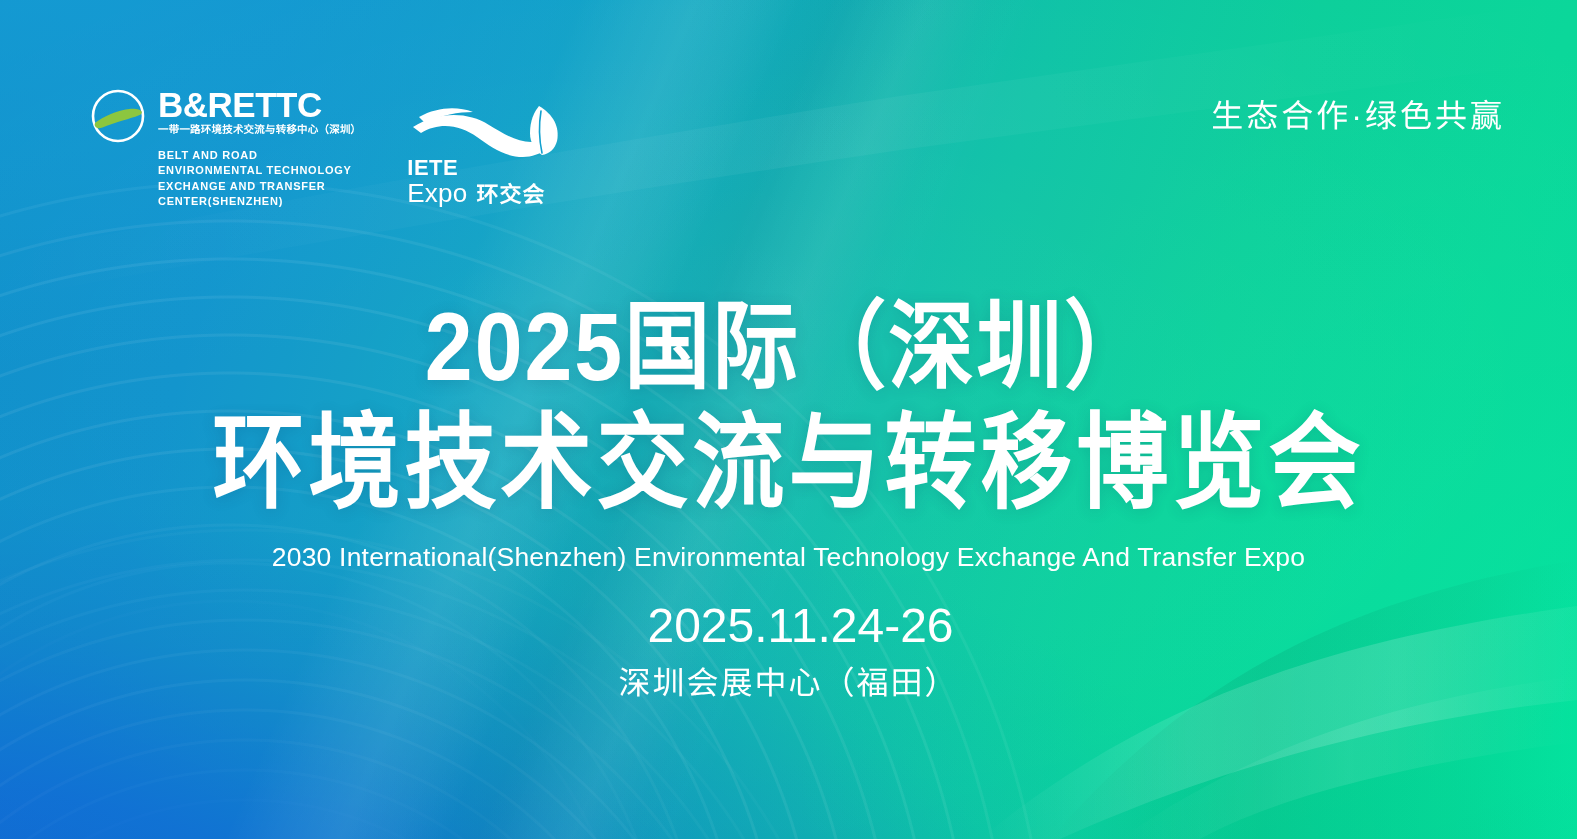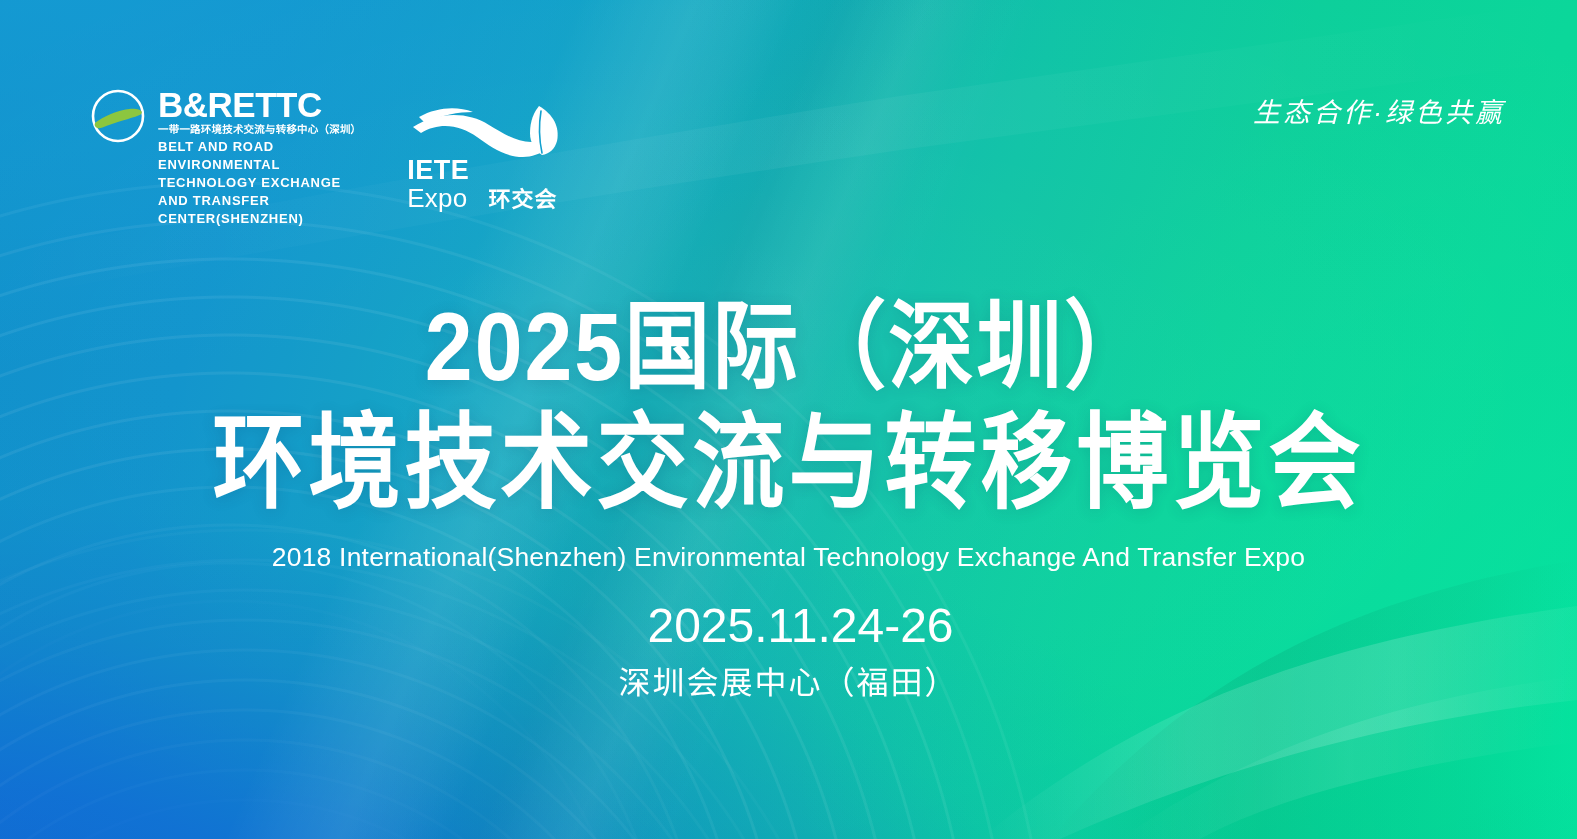--- a/index.html
+++ b/index.html
@@ -156,21 +156,21 @@
     position: absolute;
     top: 0; left: 0; right: 0;
     height: 210px;
     display: flex;
     align-items: flex-start;
     padding: 86px 72px 0 90px;
   }
 
   .logo-group {
     display: flex;
-    align-items: center;
+    align-items: flex-end;
     gap: 44px;
   }
 
   
   .brettc { display: flex; align-items: flex-start; gap: 12px; }
   .brettc-mark { width: 56px; height: 56px; flex: 0 0 56px; margin-top: 2px; }
   .brettc-text { padding-top: 1px; }
   .brettc-word {
     color: #ffffff;
     font-size: 35px;
@@ -183,76 +183,75 @@
     color: #ffffff;
     font-size: 10.5px;
     font-weight: 700;
     letter-spacing: 0.2px;
     line-height: 1.35;
     margin-top: 0;
     white-space: nowrap;
   }
   .brettc-en {
     color: #ffffff;
-    font-size: 13px;
+    font-size: 11px;
     font-weight: 700;
     letter-spacing: 0.75px;
     line-height: 1.38;
-    margin-top: 2px;
+    margin-top: 12px;
     max-width: 200px;
     text-transform: uppercase;
   }
 
   
   .iete { position: relative; width: 160px; height: 104px; }
   .iete-mark {
     position: absolute;
     top: 0; left: 6px;
     width: 152px; height: 62px;
   }
   .iete-text {
     position: absolute;
     left: 2px; top: 52px;
     color: #ffffff;
   }
   .iete-line1 {
-    font-size: 27px;
+    font-size: 22px;
     font-weight: 700;
     letter-spacing: 0.5px;
     line-height: 1.02;
   }
   .iete-line2 {
     display: flex;
     align-items: baseline;
-    gap: 21px;
+    gap: 9px;
     margin-top: 1px;
   }
   .iete-expo {
     font-size: 26px;
     font-weight: 400;
     letter-spacing: 0.2px;
     line-height: 1.05;
   }
   .iete-cn {
     font-size: 22px;
     font-weight: 700;
     letter-spacing: 1px;
     line-height: 1.05;
   }
 
   .slogan {
     margin-left: auto;
     color: #ffffff;
-    font-size: 27px;
+    font-size: 32px;
     font-weight: 400;
     letter-spacing: 3px;
     line-height: 1;
     padding-top: 14px;
     white-space: nowrap;
-    font-style: italic;
   }
 
   
   .main {
     position: absolute;
     left: 0; right: 0;
     top: 258px;
     text-align: center;
     color: #ffffff;
     margin-top: 40px;
@@ -388,21 +387,21 @@
       </div>
 
     </div>
 
     <div class="slogan">生态合作·绿色共赢</div>
   </div>
 
   <div class="main">
     <div class="title-cn-1">2025国际（深圳）</div>
     <div class="title-cn-2">环境技术交流与转移博览会</div>
-    <div class="title-en">2018 International(Shenzhen) Environmental Technology Exchange And Transfer Expo</div>
+    <div class="title-en">2030 International(Shenzhen) Environmental Technology Exchange And Transfer Expo</div>
   </div>
 
   <div class="details">
     <div class="date">2025.11.24-26</div>
     <div class="venue">深圳会展中心（福田）</div>
   </div>
 
 </div>
 
 </body></html>

